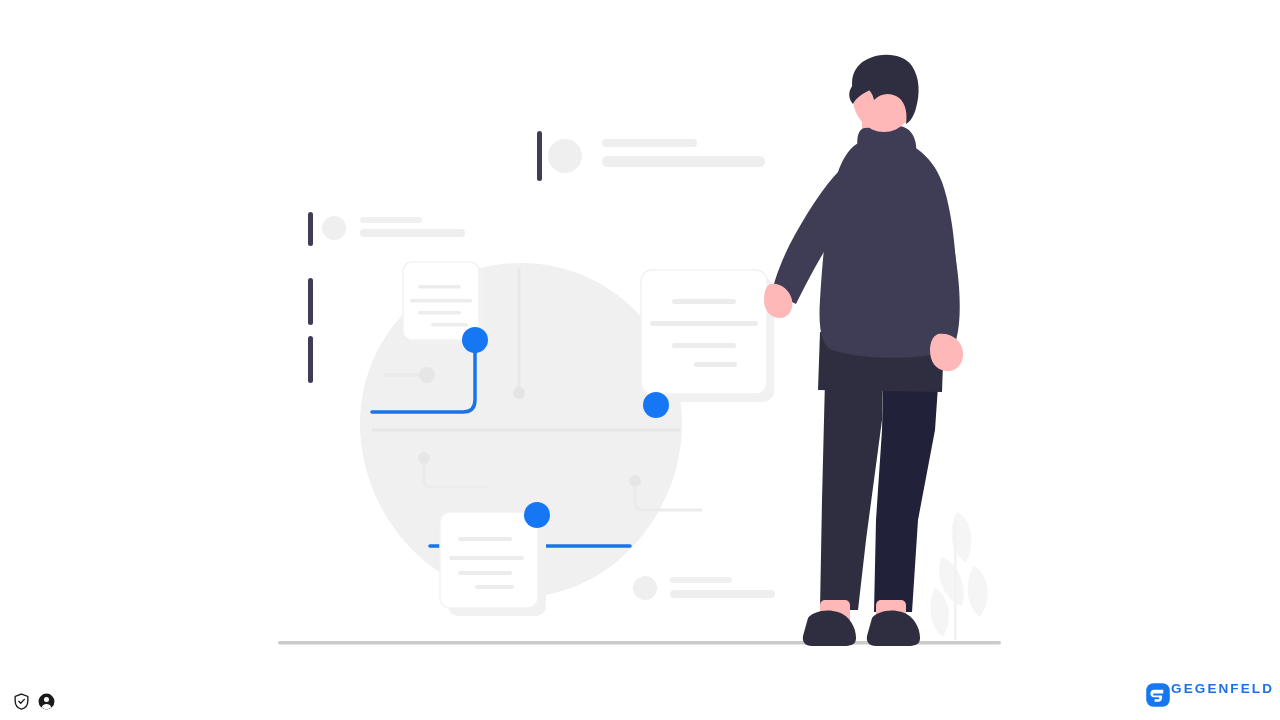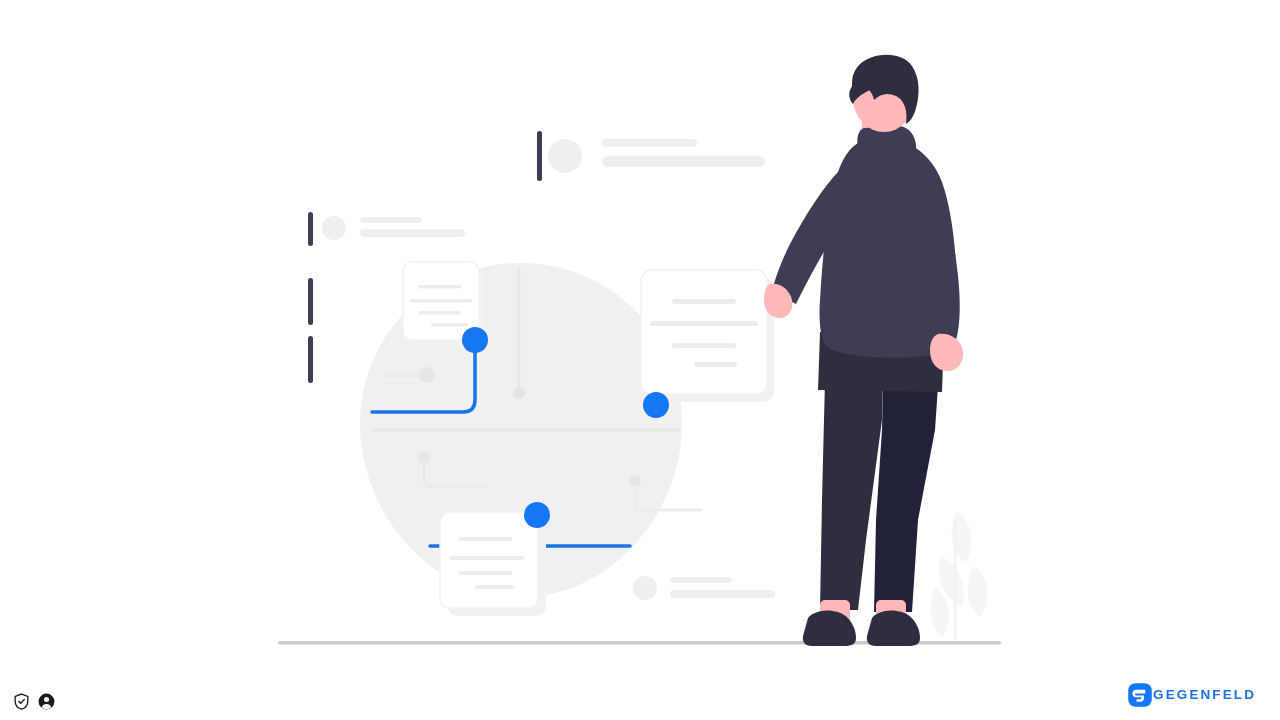--- a/index.html
+++ b/index.html
@@ -33,24 +33,24 @@
     bottom: 9px;
     display: flex;
     align-items: center;
     gap: 6px;
   }
   .status-icons svg { display: block; }
 
   
   .brand {
     position: absolute;
-    right: 24px;
+    right: 6px;
     bottom: 12px;
     display: flex;
-    align-items: center;
+    align-items: flex-start;
   }
   .brand-mark { width: 26px; height: 26px; display: block; }
   .brand-text {
     font-family: "Liberation Sans", sans-serif;
     font-size: 13.5px;
     font-weight: bold;
     letter-spacing: 2.1px;
     color: #1f6fe5;
     line-height: 1;
     white-space: nowrap;

